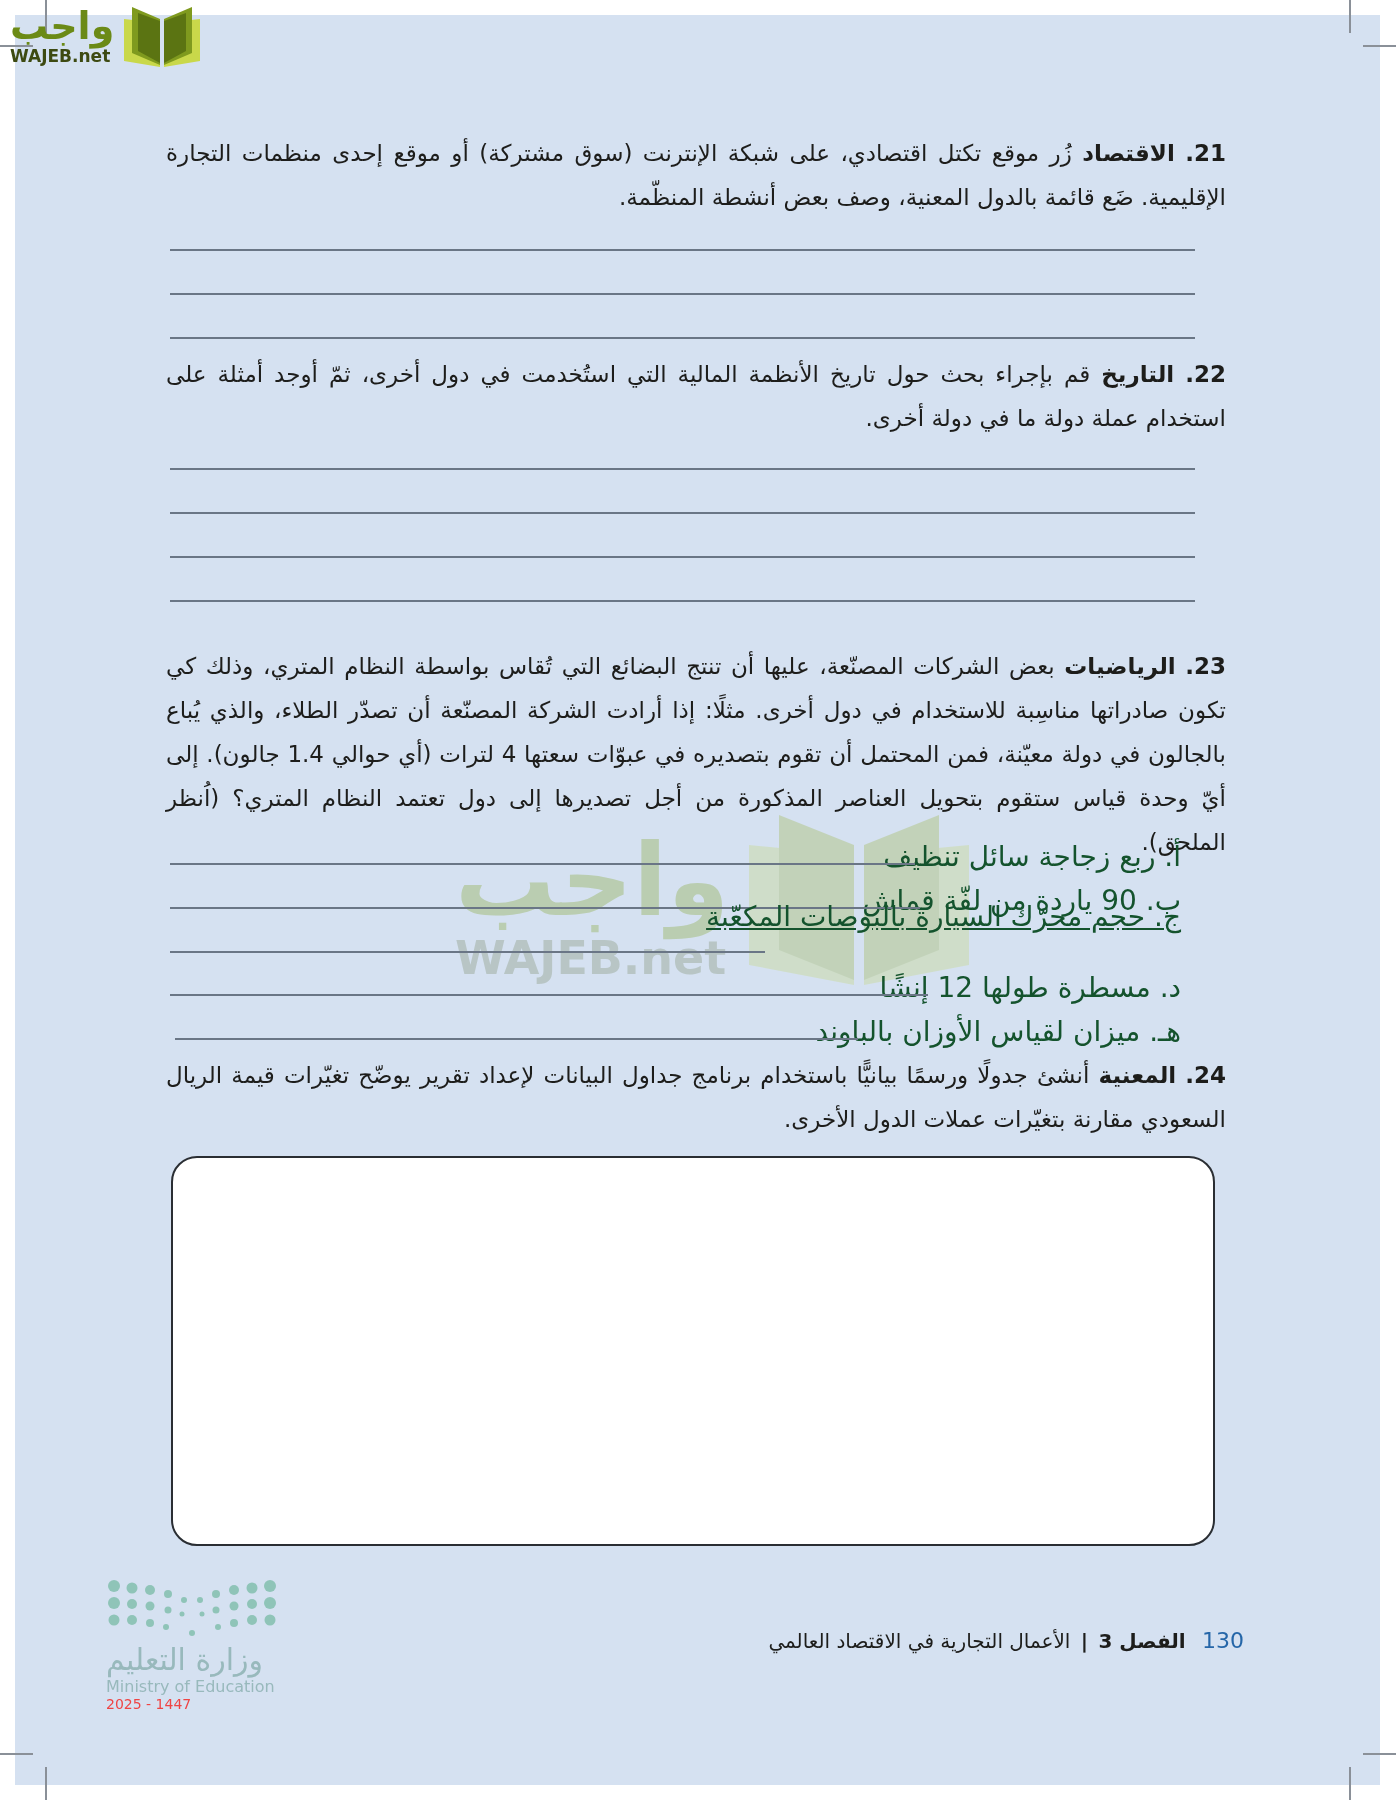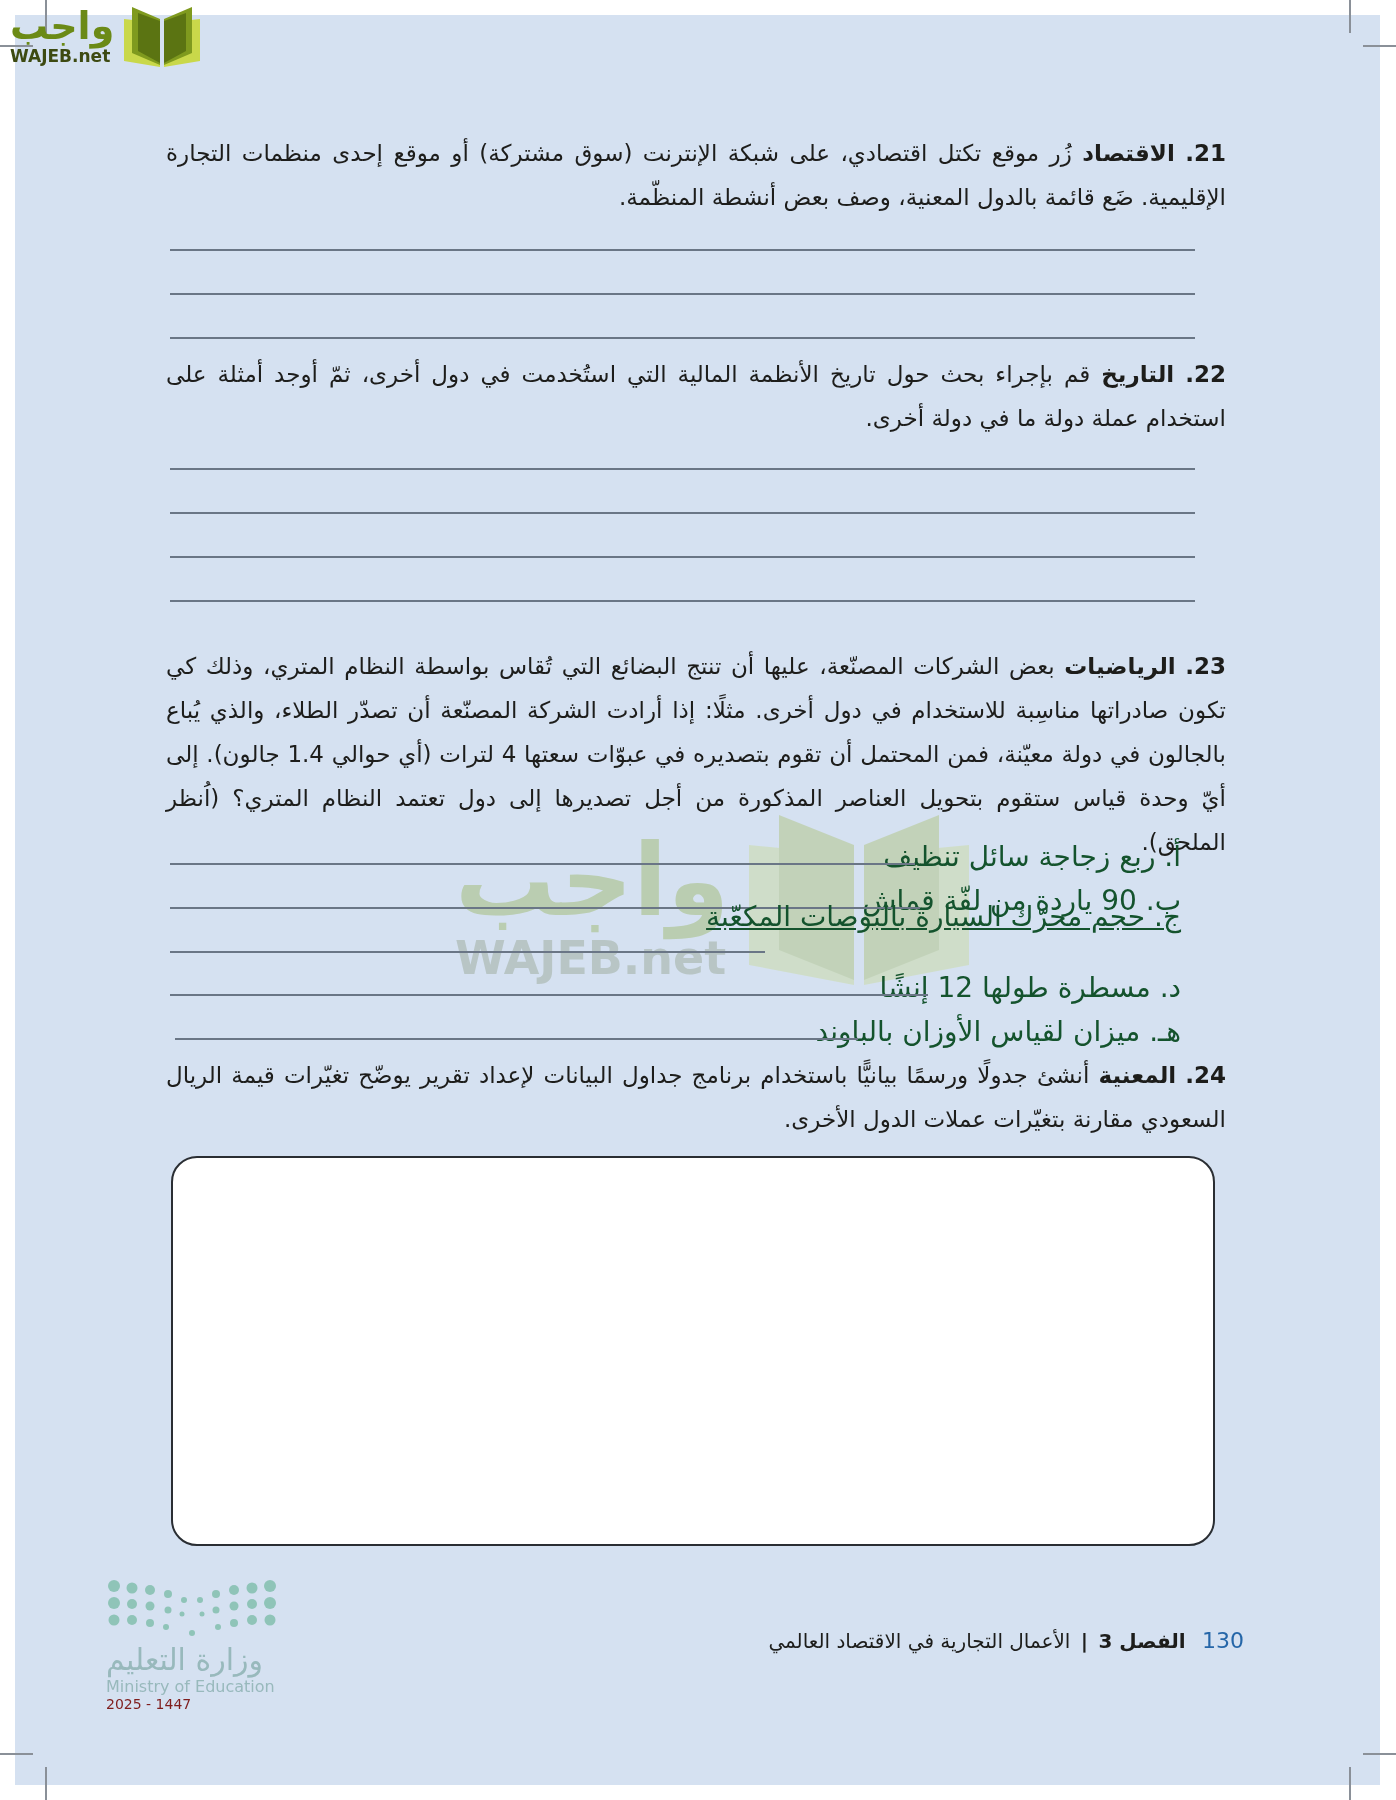--- a/index.html
+++ b/index.html
@@ -12,21 +12,21 @@
   .ans-line{position:absolute;left:170px;width:1025px;height:0;border-top:2px solid #6a7686;}
   .item{position:absolute;right:215px;direction:rtl;color:#14532d;font-size:28px;line-height:30px;white-space:nowrap;}
   .item-line{position:absolute;height:0;border-top:2px solid #6a7686;}
   .answer-box{position:absolute;left:171px;top:1156px;width:1040px;height:386px;background:#ffffff;border:2px solid #2a2e33;border-radius:26px;}
   .footer{position:absolute;right:152px;top:1628px;direction:rtl;font-size:20px;color:#1d1d1b;white-space:nowrap;}
   .footer .pg{color:#2566a8;font-size:22px;margin-left:10px;}
   .footer .ch{font-weight:bold;}
   .moe{position:absolute;left:78px;top:1578px;width:180px;text-align:left;margin-left:28px;}
   .moe .ar{font-size:30px;color:#98b9bc;direction:rtl;text-align:left;}
   .moe .en{font-size:16px;color:#98b9bc;}
-  .moe .yr{font-size:14px;color:#7f1d1d;}
+  .moe .yr{font-size:14px;color:#ef4444;}
   .logo{position:absolute;left:10px;top:5px;}
   .logo .ar{font-size:38px;font-weight:bold;color:#6b8a16;line-height:40px;}
   .logo .en{font-size:17px;font-weight:bold;color:#3d4a12;}
   .wm{position:absolute;left:455px;top:815px;opacity:.38;}
   .wm .ar{font-size:100px;font-weight:bold;color:#8fae4a;line-height:100px;}
   .wm .en{font-size:46px;font-weight:bold;color:#8a9a80;}
 </style>
 </head>
 <body>
 

